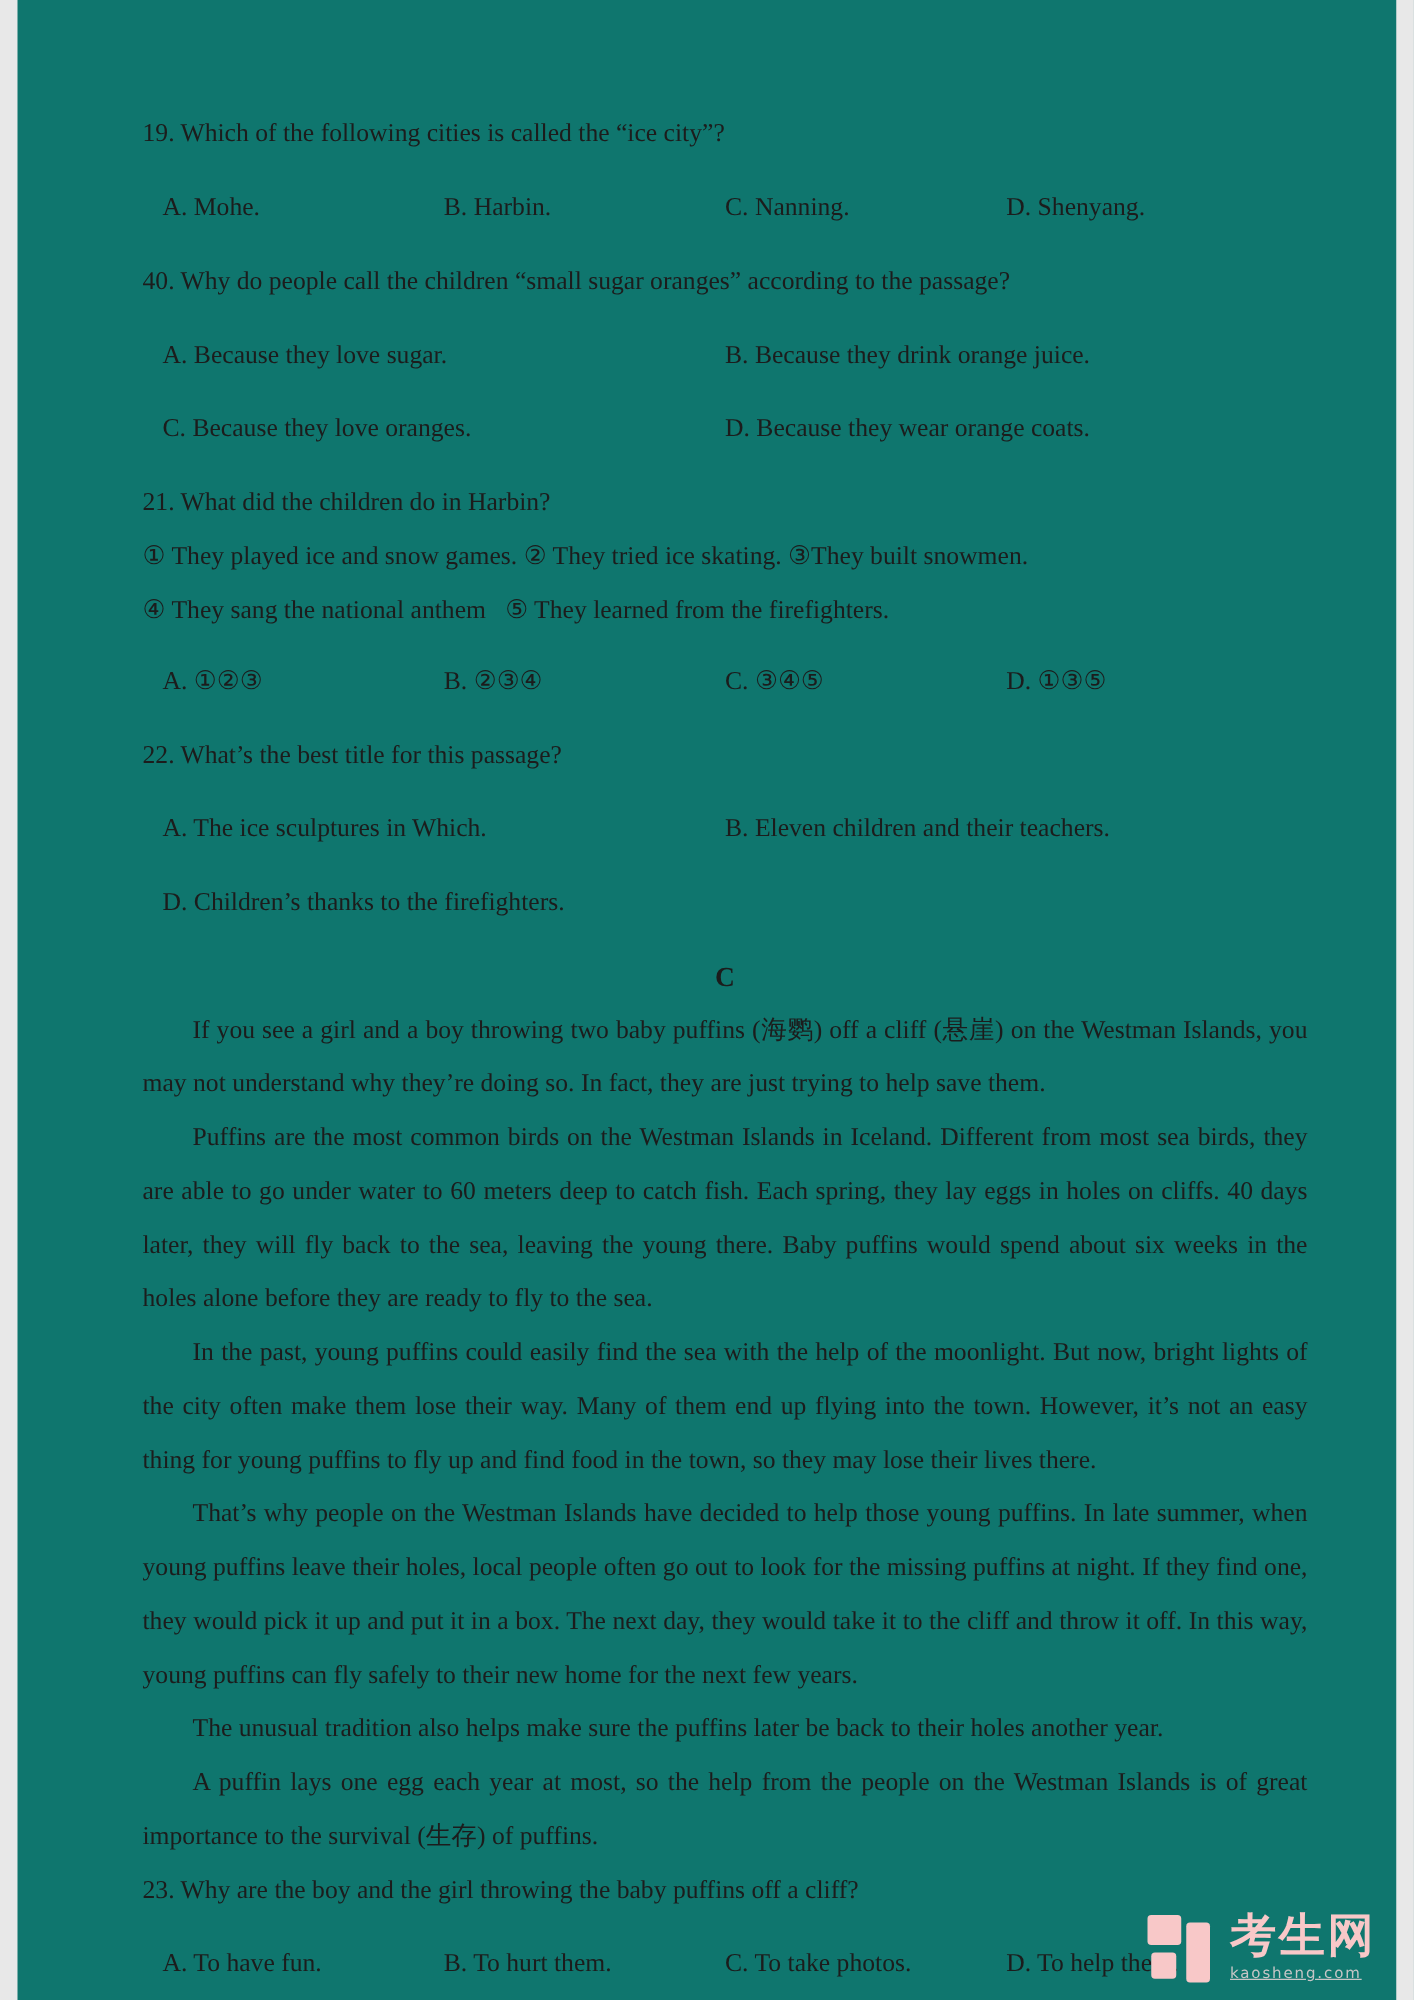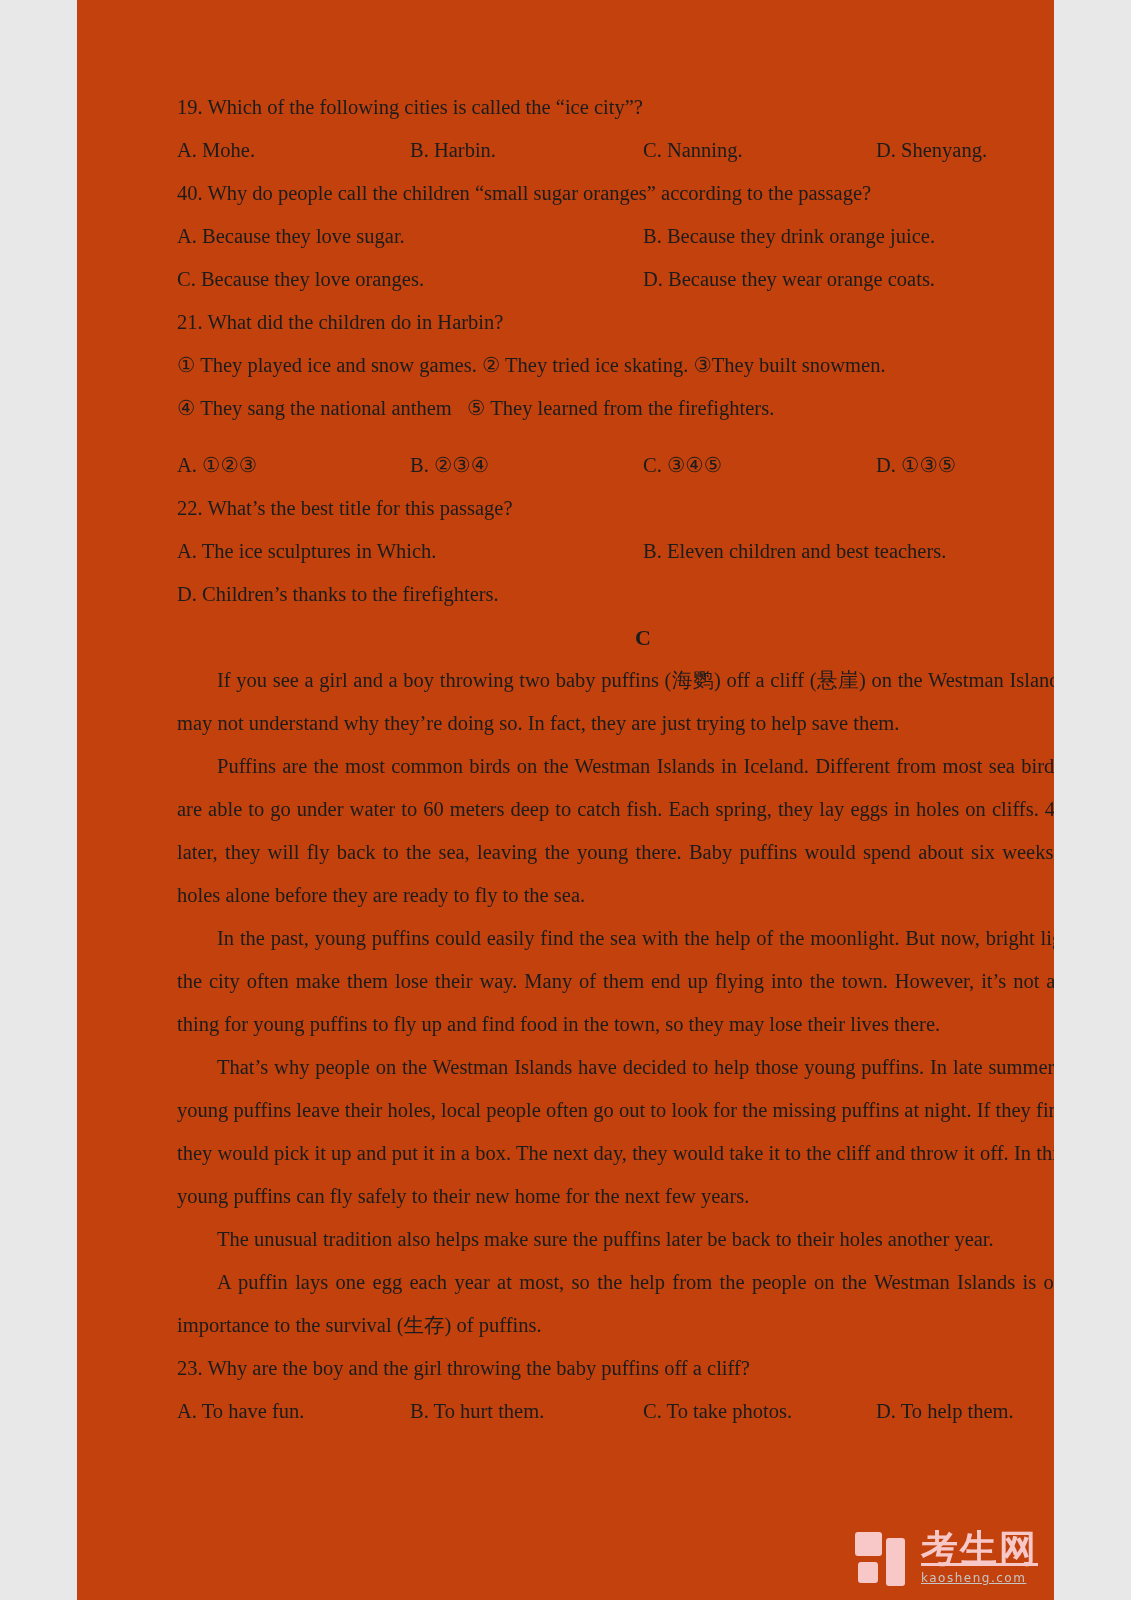--- a/index.html
+++ b/index.html
@@ -2,43 +2,43 @@
 <html><head>
 <meta charset="utf-8">
 <style>
   html, body {
     margin: 0;
     padding: 0;
     background: #e8e8e8;
   }
   .page {
     position: relative;
-    width: 977px;
+    width: 1103px;
     height: 1600px;
-    background: #c2410c;
+    background: #0f766e;
     font-family: "Liberation Serif", "DejaVu Serif", serif;
     color: #1c1c1c;
     overflow: hidden;
     margin: 0 auto;
   }
   .content {
     position: absolute;
     left: 100px;
     top: 86px;
     width: 932px;
     font-size: 20.5px;
     line-height: 43px;
   }
   .line {
     margin: 0;
     padding: 0;
   }
   .opt-row {
     display: grid;
-    margin: 0;
+    margin: 16px;
     font-family: Liberation Serif, serif;
   }
   .cols-4 { grid-template-columns: repeat(4, 1fr); }
   .cols-2 { grid-template-columns: 1fr 1fr; }
   .opt { display: block; white-space: nowrap; }
   .gap-before { margin-top: 14px; }
   .section-heading {
     text-align: center;
     font-weight: bold;
     font-size: 22px;
@@ -68,21 +68,20 @@
   .wm-block-tl { left: 0;  top: 2px;  width: 27px; height: 24px; }
   .wm-block-bl { left: 3px; top: 32px; width: 20px; height: 21px; }
   .wm-block-r  { left: 31px; top: 8px; width: 19px; height: 48px; }
   .wm-text { display: flex; flex-direction: column; }
   .wm-cn {
     font-size: 37px;
     line-height: 38px;
     font-weight: bold;
     letter-spacing: 2px;
     font-family: "DejaVu Sans", sans-serif;
-    text-decoration: underline;
   }
   .wm-url {
     font-size: 12px;
     line-height: 20px;
     letter-spacing: 1.5px;
     font-family: "DejaVu Sans", sans-serif;
     text-decoration: underline;
   }
 </style>
 </head>
@@ -115,21 +114,21 @@
     <div class="opt-row cols-4 gap-before">
       <span class="opt">A. ①②③</span>
       <span class="opt">B. ②③④</span>
       <span class="opt">C. ③④⑤</span>
       <span class="opt">D. ①③⑤</span>
     </div>
 
     <p class="line">22. What’s the best title for this passage?</p>
     <div class="opt-row cols-2">
       <span class="opt">A. The ice sculptures in Which.</span>
-      <span class="opt">B. Eleven children and best teachers.</span>
+      <span class="opt">B. Eleven children and their teachers.</span>
     </div>
     <div class="opt-row cols-2">
       <span class="opt">D. Children’s thanks to the firefighters.</span>
     </div>
 
     <p class="section-heading">C</p>
 
     <p class="para">If you see a girl and a boy throwing two baby puffins (海鹦) off a cliff (悬崖) on the Westman Islands, you may not understand why they’re doing so. In fact, they are just trying to help save them.</p>
     <p class="para">Puffins are the most common birds on the Westman Islands in Iceland. Different from most sea birds, they are able to go under water to 60 meters deep to catch fish. Each spring, they lay eggs in holes on cliffs. 40 days later, they will fly back to the sea, leaving the young there. Baby puffins would spend about six weeks in the holes alone before they are ready to fly to the sea.</p>
     <p class="para">In the past, young puffins could easily find the sea with the help of the moonlight. But now, bright lights of the city often make them lose their way. Many of them end up flying into the town. However, it’s not an easy thing for young puffins to fly up and find food in the town, so they may lose their lives there.</p>

